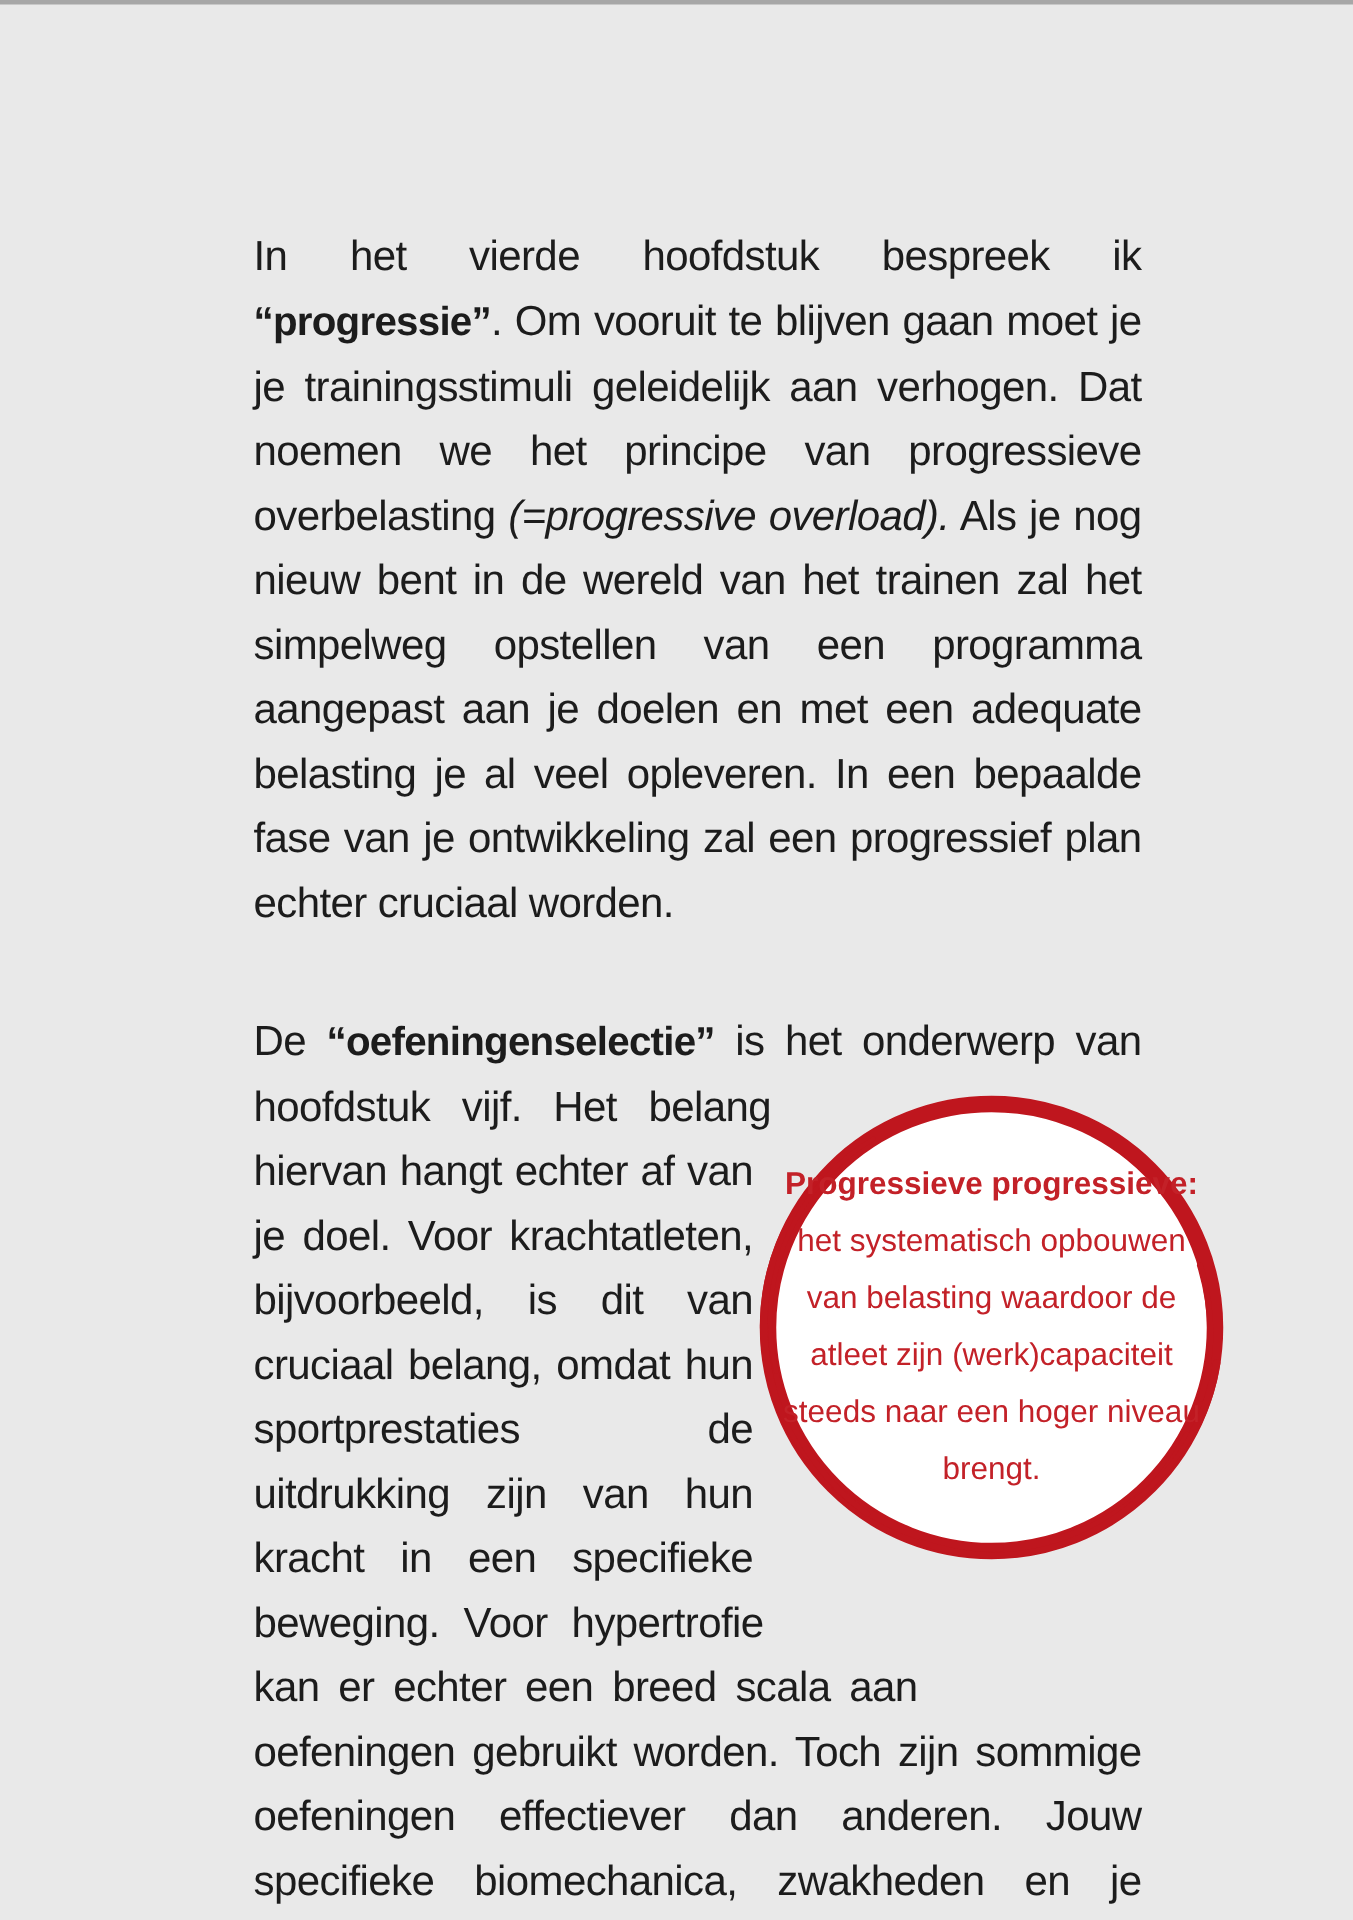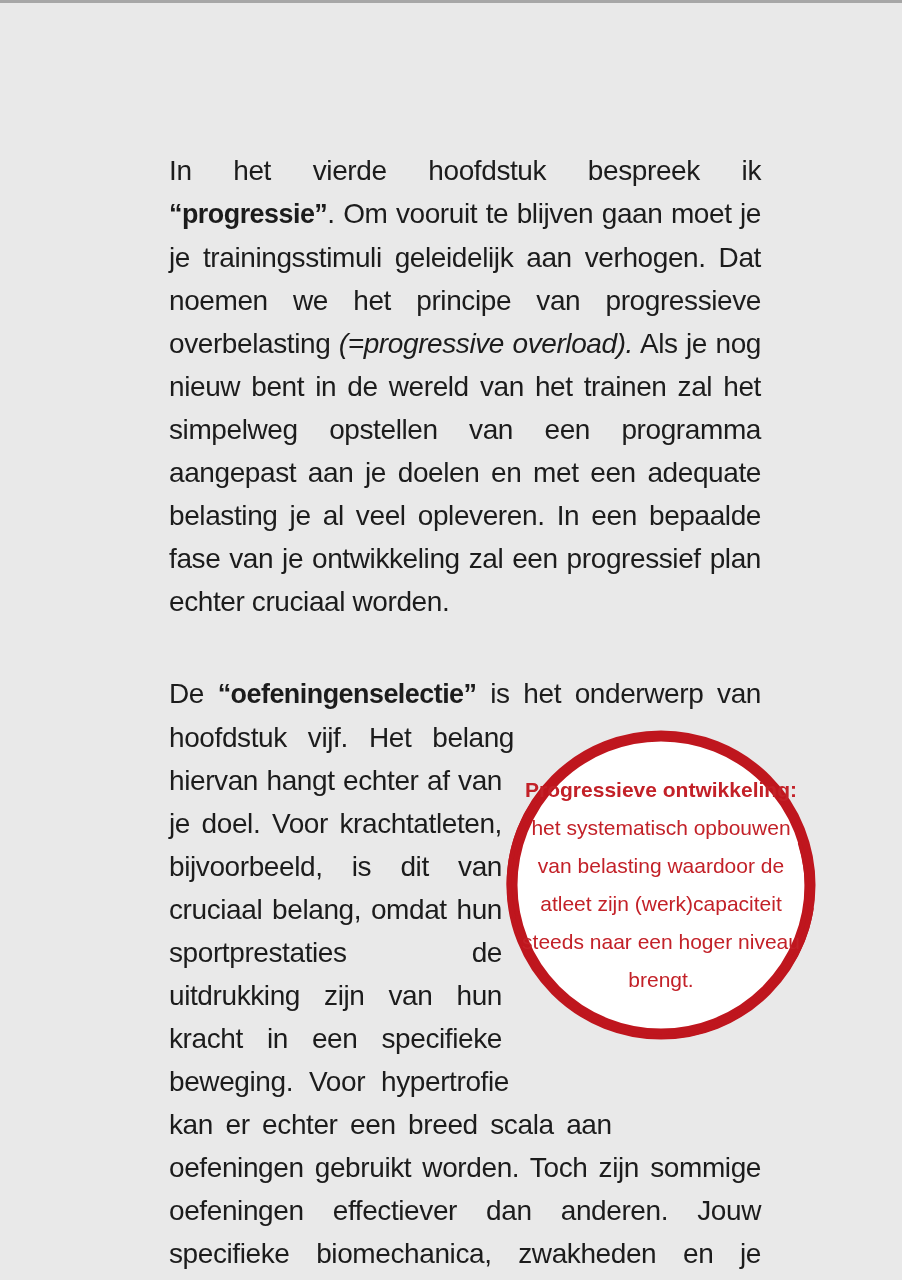--- a/index.html
+++ b/index.html
@@ -107,14 +107,14 @@
 
 <div class="callout">
   <svg viewBox="0 0 316 316">
     <circle cx="158" cy="158" r="149" fill="#ffffff" stroke="var(--callout_ring, #bf161e)" stroke-width="11"></circle>
     <g fill="none" stroke="var(--callout_ring, #bf161e)" stroke-linecap="round">
       <ellipse cx="158" cy="158" rx="152" ry="147" stroke-width="5" transform="rotate(9 158 158)" stroke-dasharray="170 36 120 28 200 999"></ellipse>
       <ellipse cx="157" cy="159" rx="146" ry="151" stroke-width="4" transform="rotate(-17 158 158)" stroke-dasharray="90 26 210 40 140 999"></ellipse>
       <ellipse cx="159" cy="157" rx="150" ry="145" stroke-width="3" transform="rotate(28 158 158)" stroke-dasharray="60 300 180 999"></ellipse>
     </g>
   </svg>
-  <div class="callout-text"><span class="seg-bold">Progressieve ontwikkeling:</span><span class="seg-normal"> het systematisch opbouwen van belasting waardoor de atleet zijn (werk)capaciteit steeds naar een hoger niveau brengt.</span></div>
+  <div class="callout-text"><span class="seg-bold">Progressieve progressieve:</span><span class="seg-normal"> het systematisch opbouwen van belasting waardoor de atleet zijn (werk)capaciteit steeds naar een hoger niveau brengt.</span></div>
 </div>
 
 </body></html>

